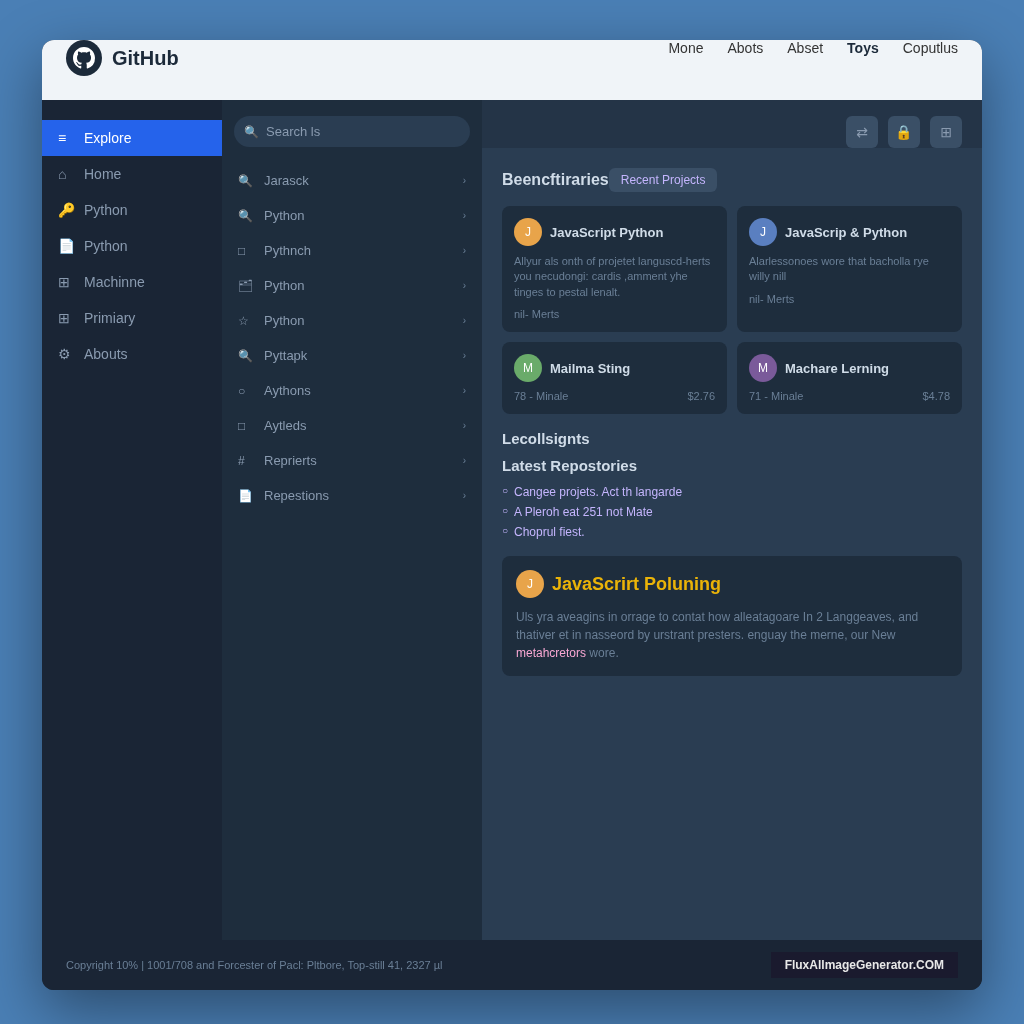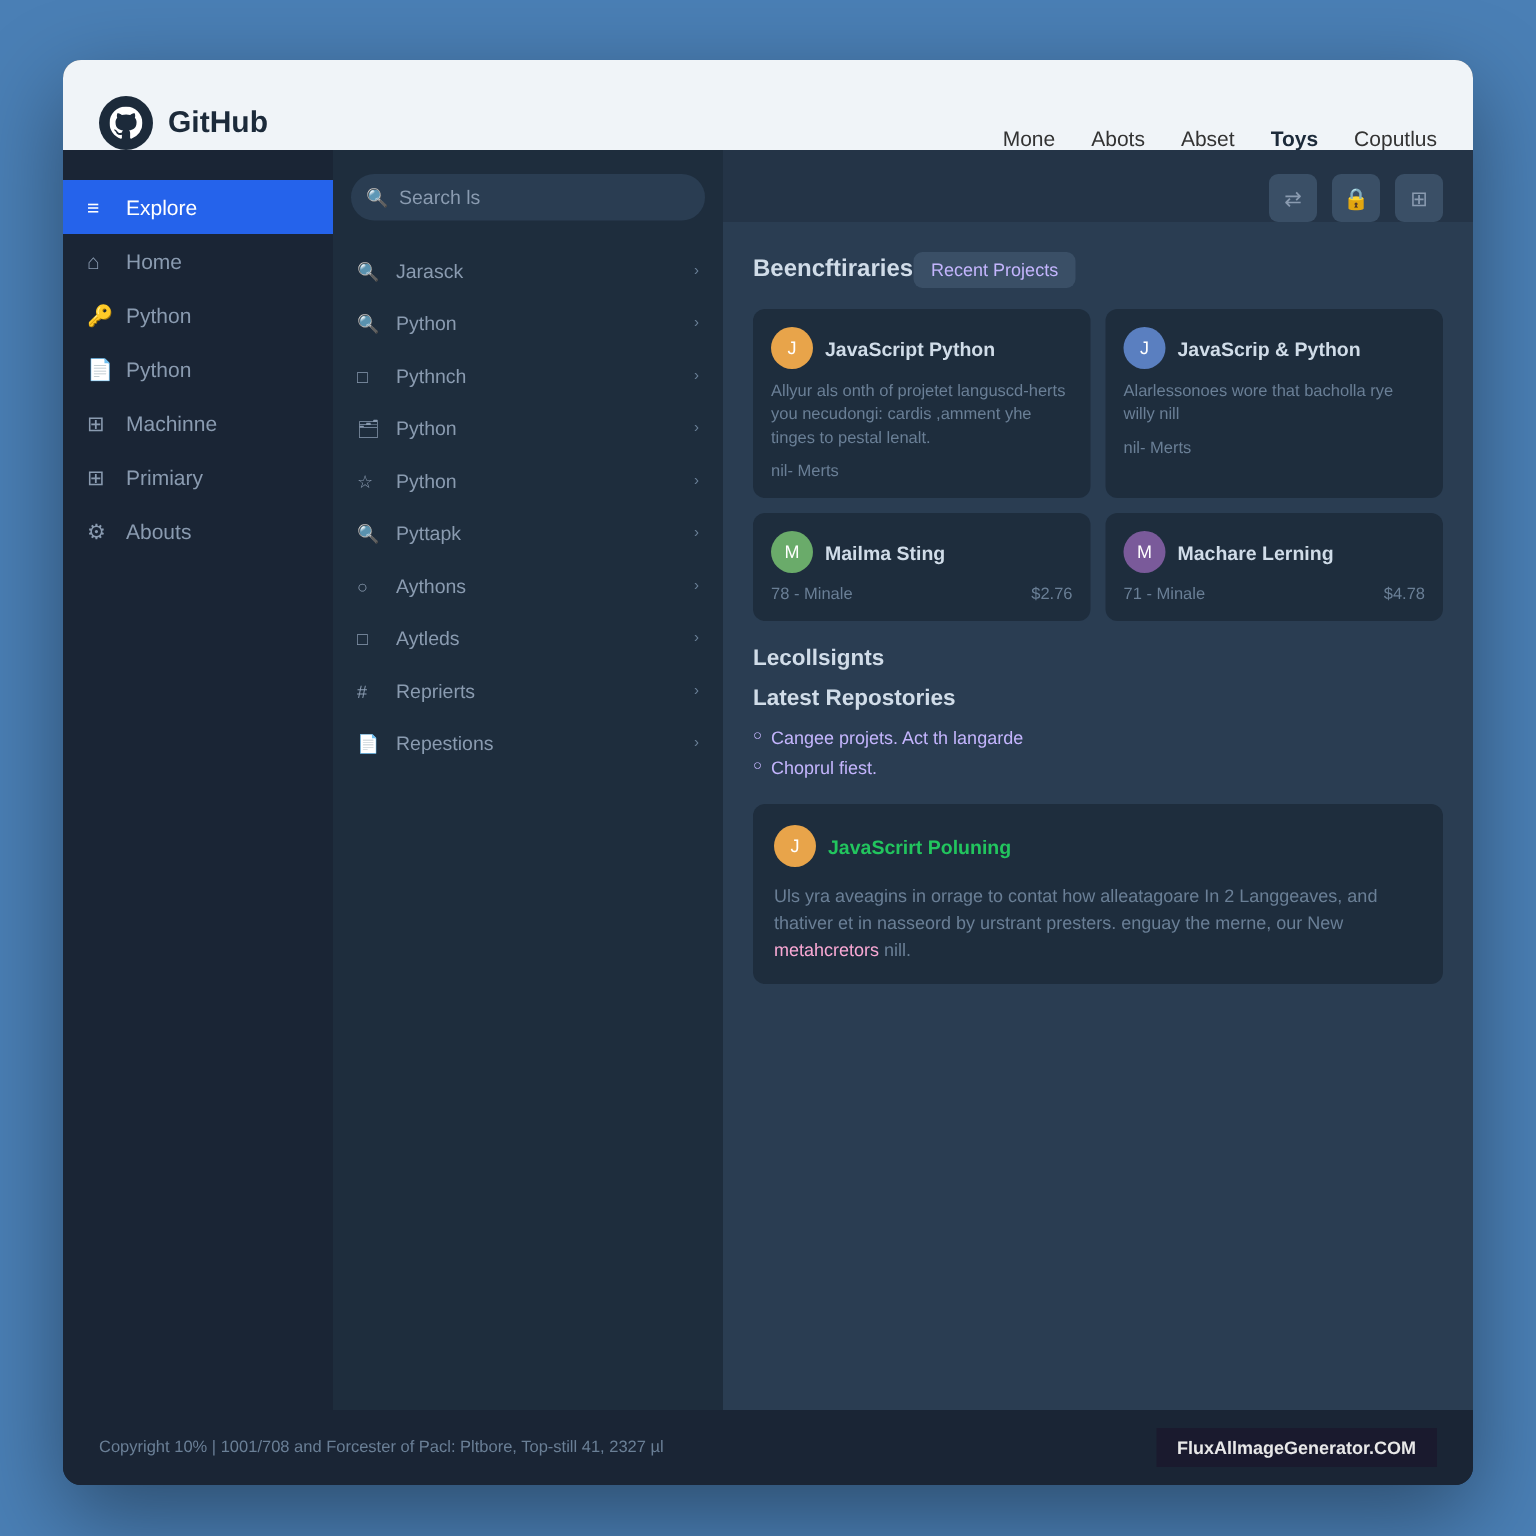--- a/index.html
+++ b/index.html
@@ -19,21 +19,21 @@
       min-height: 900px;
       overflow: hidden;
       box-shadow: 0 20px 60px rgba(0,0,0,0.4);
     }
     
     .top-nav {
       background: #f0f4f8;
       padding: 0 24px;
       height: 60px;
       display: flex;
-      align-items: flex-end;
+      align-items: flex-start;
       justify-content: space-between;
     }
     .logo-area {
       display: flex;
       align-items: center;
       gap: 10px;
     }
     .logo-icon {
       width: 36px;
       height: 36px;
@@ -268,22 +268,22 @@
       border-radius: 8px;
       padding: 14px;
     }
     .feature-card-header {
       display: flex;
       align-items: center;
       gap: 8px;
       margin-bottom: 10px;
     }
     .feature-card-title {
-      color: #22c55e;
-      font-size: 13px;
+      color: #eab308;
+      font-size: 18px;
       font-weight: 600;
     }
     .feature-card-desc {
       color: #6a7f96;
       font-size: 12px;
       line-height: 1.5;
     }
     .feature-card-desc .highlight {
       color: #f9a8d4;
     }
@@ -533,32 +533,33 @@
               </div>
             </div>
           </div>
 
 
           <div class="local-section-title">Lecollsignts</div>
 
           <div class="latest-section-title">Latest Repostories</div>
           <ul class="latest-list">
             <li>Cangee projets. Act th langarde</li>
+            <li>A Pleroh eat 251 not Mate</li>
             <li>Choprul fiest.</li>
           </ul>
 
           <div class="feature-card">
             <div class="feature-card-header">
               <div class="card-avatar" style="background:#e8a44a;">
                 <span>J</span>
               </div>
               <span class="feature-card-title">JavaScrirt Poluning</span>
             </div>
             <p class="feature-card-desc">
-              <span>Uls yra aveagins in orrage to contat how alleatagoare In 2 Langgeaves, and thativer et in nasseord by urstrant presters. enguay the merne, our New </span><span class="highlight">metahcretors</span><span> nill.</span>
+              <span>Uls yra aveagins in orrage to contat how alleatagoare In 2 Langgeaves, and thativer et in nasseord by urstrant presters. enguay the merne, our New </span><span class="highlight">metahcretors</span><span> wore.</span>
             </p>
           </div>
         </div>
       </div>
     </div>
   </div>
 
   <div class="footer">
     <span>Copyright 10% | 1001/708 and Forcester of Pacl: Pltbore, Top-still 41, 2327 µl</span>
     <span class="watermark">FluxAllmageGenerator.COM</span>

